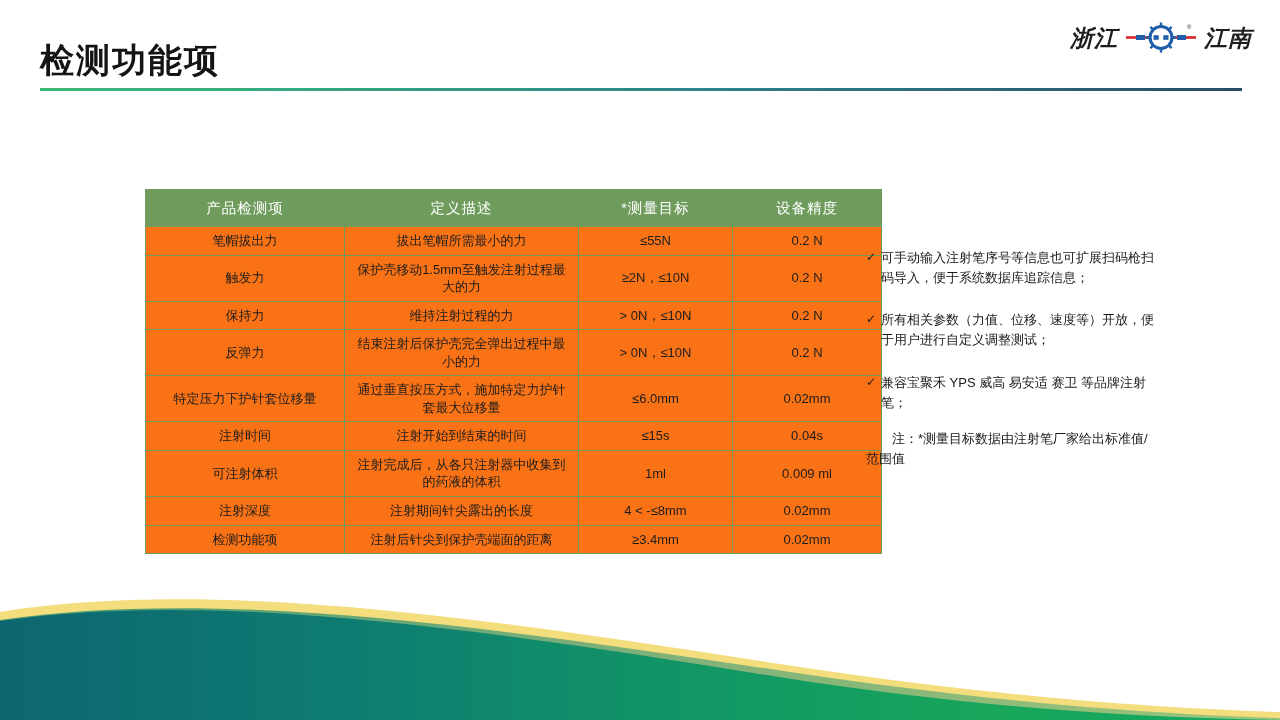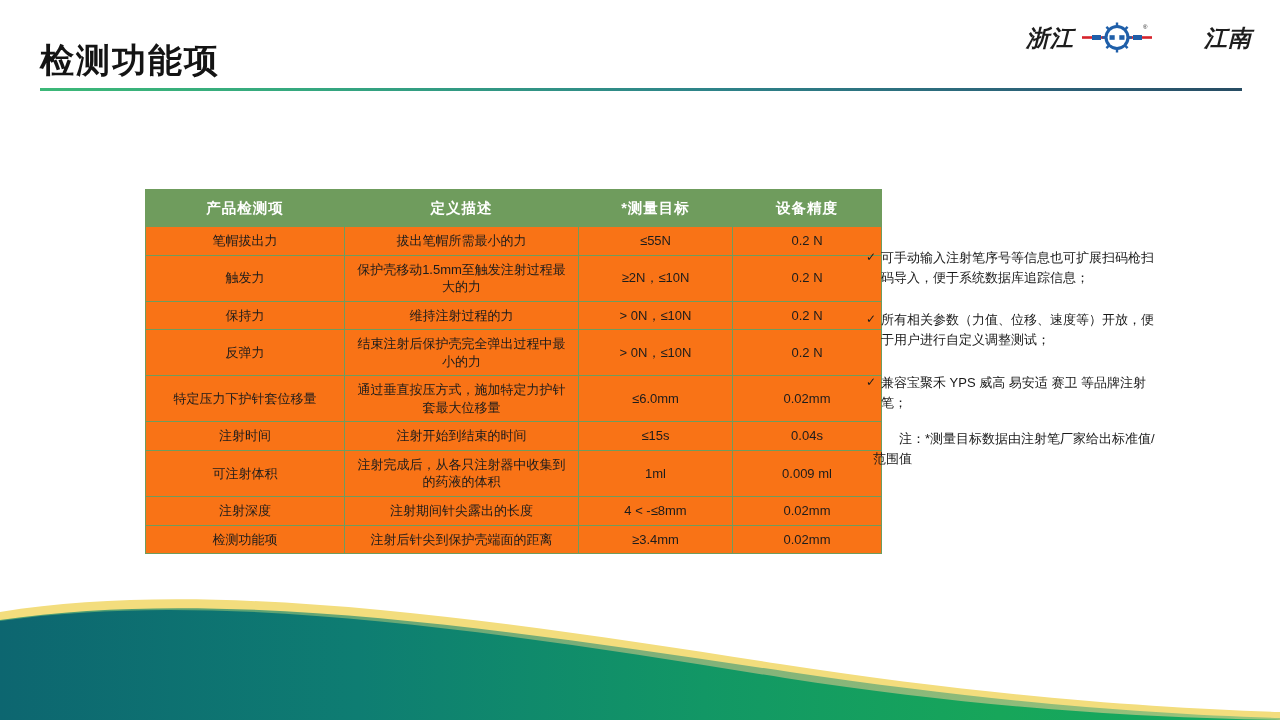--- a/index.html
+++ b/index.html
@@ -47,21 +47,20 @@
     gap: 6px;
     height: 40px;
   }
   .logo-cn {
     font-family: "Liberation Serif", "DejaVu Serif", serif;
     font-size: 23px;
     font-style: italic;
     font-weight: bold;
     color: #1d1d1d;
     letter-spacing: 1px;
-    margin-left: 44px;
   }
   .logo-mark {
     position: relative;
     width: 74px;
     height: 34px;
     display: flex;
     align-items: center;
     justify-content: center;
   }
 
@@ -72,21 +71,21 @@
     top: 189px;
     width: 700px;
     border-collapse: collapse;
     table-layout: fixed;
     font-size: 13px;
   }
   .spec-table th {
     background: #6f9c5d;
     color: #ffffff;
     font-size: 14.5px;
-    font-weight: bold;
+    font-weight: normal;
     letter-spacing: 1px;
     padding: 8px 4px;
     border: 1px solid #6f9c5d;
     text-align: center;
     height: 20px;
   }
   .spec-table td {
     border: 1px solid #6f9c5d;
     padding: 5px 7px;
     vertical-align: middle;
@@ -119,21 +118,20 @@
     width: 15px;
     font-size: 12px;
     line-height: 1.55;
     color: #1a1a1a;
   }
   .note-text { flex: 1 1 auto; }
   .note-footnote {
     text-indent: 26px;
     margin-top: -6px;
     line-height: 1.55;
-    margin-left: 7px;
   }
 
   
   .wave {
     position: absolute;
     left: 0;
     bottom: 0;
     width: 1280px;
     height: 130px;
     pointer-events: none;

